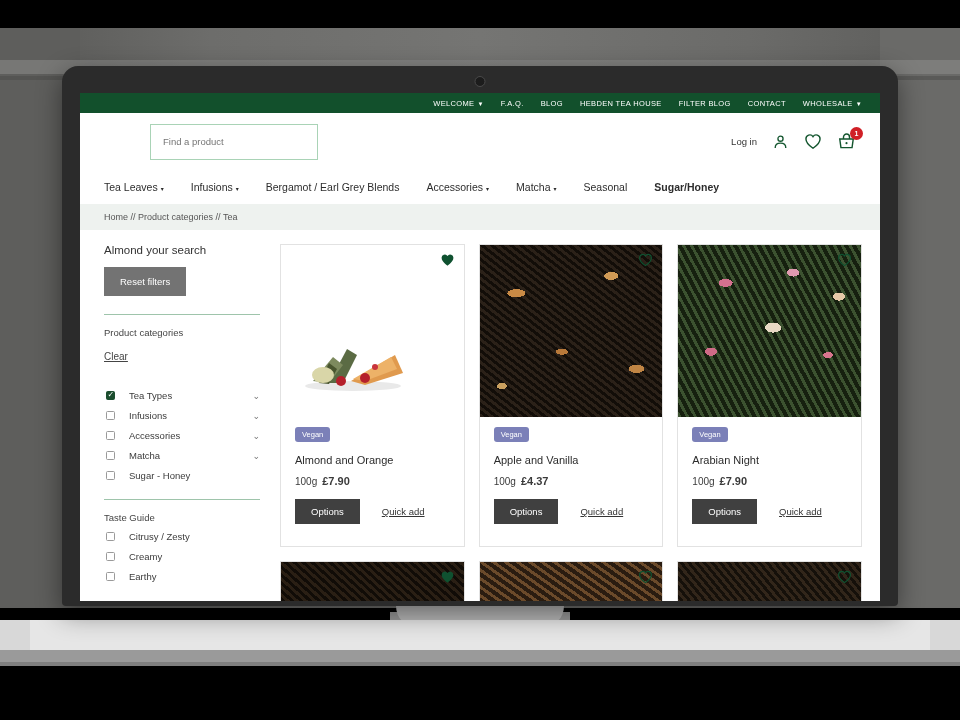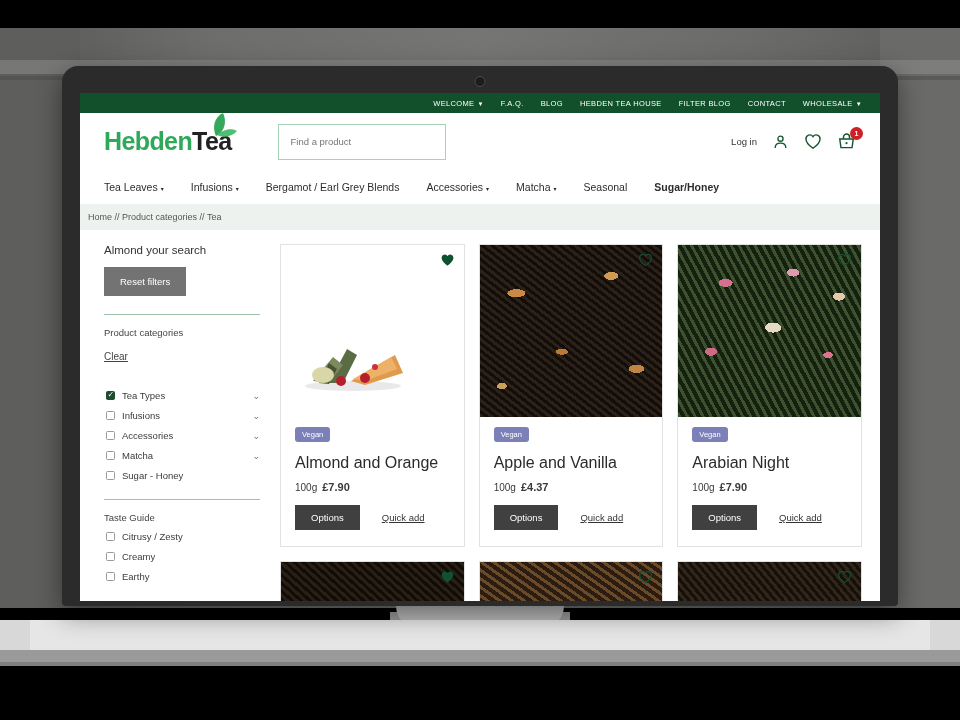--- a/index.html
+++ b/index.html
@@ -68,51 +68,51 @@
   .badge {
     position:absolute; right:-7px; top:-6px; width:13px; height:13px; border-radius:50%;
     background:#d01f26; color:#fff; font-size:7px; display:flex; align-items:center;
     justify-content:center; font-weight:700;
   }
 
   .mainnav { height:34px; display:flex; align-items:center; padding:0 24px; gap:0; background:#fff; }
   .mainnav a { font-size:10.5px; color:#2d2d2d; text-decoration:none; margin-right:27px; white-space:nowrap; }
   .mainnav a:last-child { margin-right:0;font-weight:bold; }
 
-  .crumbbar { height:26px; background:#eef2ef; display:flex; align-items:center; padding:0 8px; }
+  .crumbbar { height:26px; background:#eef2ef; display:flex; align-items:center; padding:0 24px; }
   .crumbbar span { font-size:9px; color:#555; }
 
   
   .content { display:flex; padding:14px 0 0 0; background:#fff; }
   .sidebar { width:190px; padding:0 10px 0 24px; }
   .sb-title { font-size:11.5px; color:#333; margin-bottom:11px; }
   .reset-btn {
     background:#737373; color:#fff; border:0; font-size:9.5px;
     padding:9px 16px; cursor:pointer; font-family:"Liberation Sans", sans-serif;
   }
   .sb-rule { height:1px; background:#9ec4ab; margin:18px 0 12px 0; }
   .sb-sec { font-size:9.5px; color:#444; margin-bottom:8px; }
   .sb-clear { font-size:10px; color:#444; text-decoration:underline; display:inline-block; margin-bottom:28px; cursor:pointer; }
-  .filt { display:flex; align-items:center; margin-bottom:9px; padding-left:2px; }
+  .filt { display:flex; align-items:center; margin-bottom:9px; padding-left:2px;gap:7px; }
   .cb { width:9px; height:9px; border:1px solid #9a9a9a; border-radius:1.5px; background:#fff; flex:none; }
   .cb.on { background:#1b4d2e; border-color:#1b4d2e; position:relative; }
   .cb.on:after { content:"✓"; position:absolute; left:0.5px; top:-2.5px; color:#fff; font-size:8px; }
   .filt-label { font-size:9.5px; color:#3b3b3b; margin-left:7px; }
   .filt-chev { margin-left:auto; font-size:9px; color:#777; }
 
   
   .grid { flex:1; display:grid; grid-template-columns:repeat(3,1fr); gap:0 14px; padding:0 18px 0 10px; }
   .card { border:1px solid #e2e2e2; background:#fff; position:relative; height:303px; margin-bottom:14px; }
   .card .pic { height:172px; position:relative; overflow:hidden; background:#fff; }
   .heart { position:absolute; right:9px; top:8px; z-index:3; cursor:pointer; }
   .vegan {
     display:inline-block; background:#7b80b8; color:#fff; font-size:7.5px;
     padding:3px 7px; border-radius:3px; margin:10px 0 0 14px;
   }
-  .p-name { font-size:16px; color:#2b2b2b; margin:12px 14px 0 14px; }
+  .p-name { font-size:11px; color:#2b2b2b; margin:12px 14px 0 14px; }
   .p-price { font-size:10px; color:#3a3a3a; margin:9px 14px 0 14px; }
   .p-price b { font-weight:700; font-size:11px; margin-left:5px; }
   .p-actions { display:flex; align-items:center; margin:12px 14px 0 14px; }
   .opt-btn { background:#404040; color:#fff; border:0; font-size:9.5px; padding:7px 16px;
              cursor:pointer; font-family:"Liberation Sans", sans-serif; }
   .quick { font-size:9.5px; color:#333; text-decoration:underline; margin-left:22px; cursor:pointer; }
 
   
   .tex { position:absolute; inset:0; }
   .tex1 { background:#fff; }
@@ -171,29 +171,20 @@
       <a><span>WELCOME</span><span class="caret">▼</span></a>
       <a>F.A.Q.</a>
       <a>BLOG</a>
       <a>HEBDEN TEA HOUSE</a>
       <a>FILTER BLOG</a>
       <a>CONTACT</a>
       <a><span>WHOLESALE</span><span class="caret">▼</span></a>
     </div>
 
     <div class="header">
-      <div class="logo">
-        <span class="a">Hebden</span><span class="b">Tea</span>
-        <span class="leaf-wrap">
-          <svg width="44" height="26" viewBox="0 0 44 26">
-            <path d="M22 24 C18 16 20 5 29 1 C33 9 31 20 22 24 Z" fill="#35a85c"></path>
-            <path d="M23 23 C28 18 37 15 43 19 C38 25 29 26 23 23 Z" fill="#4cbf72"></path>
-          </svg>
-        </span>
-      </div>
 
       <div class="searchbox">
         <input placeholder="Find a product" style="">
       </div>
 
       <div class="hdr-right">
         <span class="login">Log in</span>
         <span class="icon-btn">
           <svg width="17" height="17" viewBox="0 0 24 24" fill="none" stroke="#14562f" stroke-width="1.9">
             <circle cx="12" cy="8" r="3.6"></circle>

